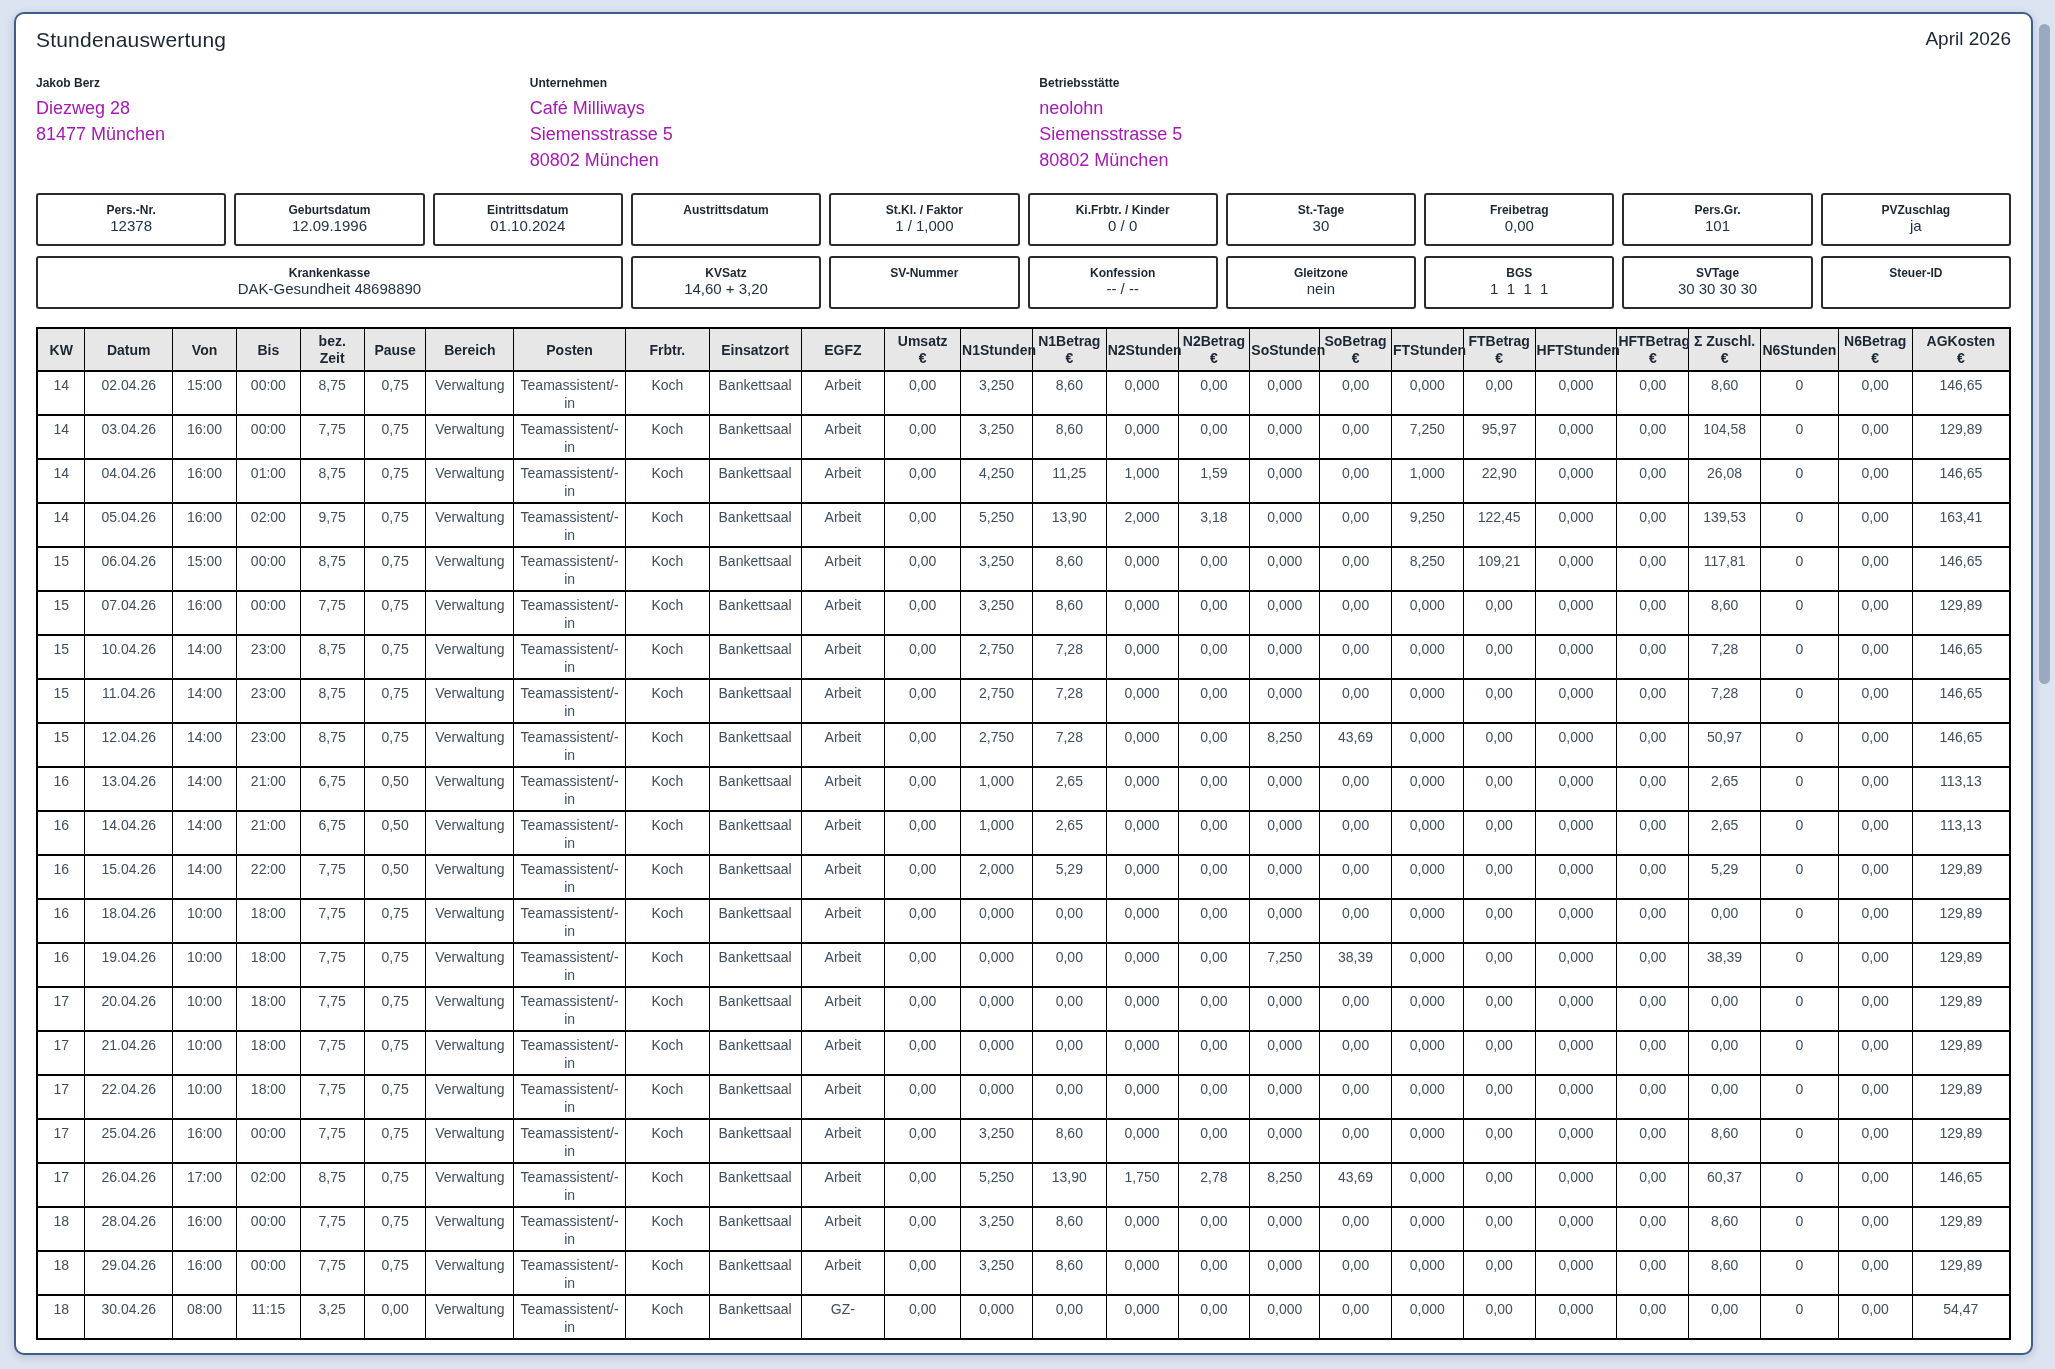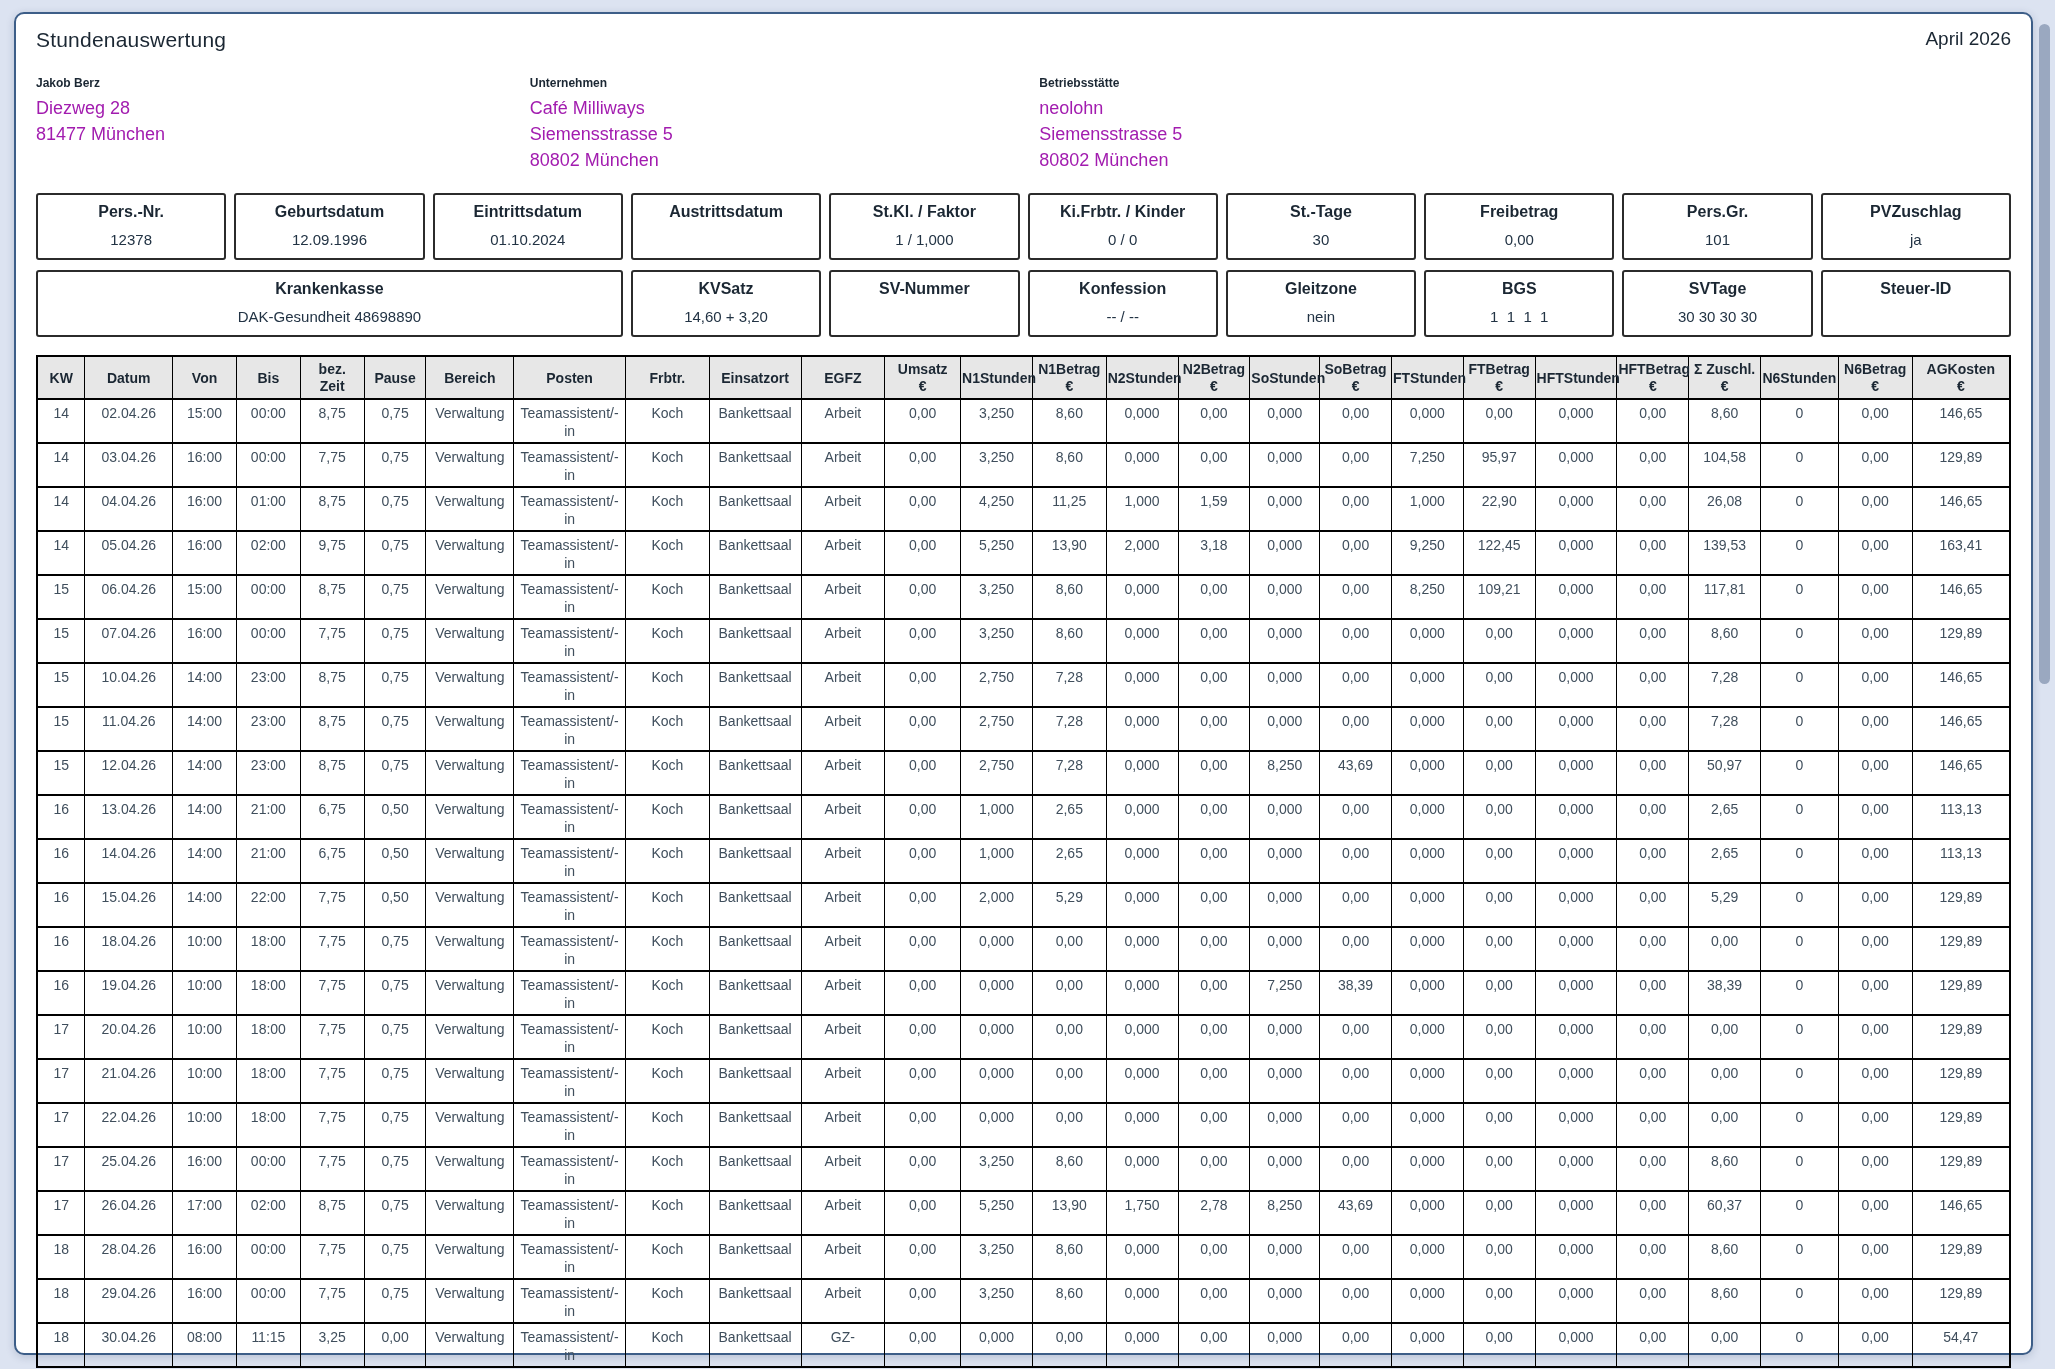--- a/index.html
+++ b/index.html
@@ -35,22 +35,22 @@
     column-gap: 8px; row-gap: 10px;
     margin-top: 20px;
   }
   .info-box {
     border: 2px solid #2b2b2b;
     border-radius: 3px;
     text-align: center;
     padding: 8px 4px 9px 4px;
     background: #fff;
   }
-  .info-label { font-size: 16px; font-weight: 700; color: #1b2733; }
-  .info-value { font-size: 15px; margin-top: 10px; min-height: 18px; color: #223344; white-space: pre-wrap; }
+  .info-label { font-size: 12px; font-weight: 700; color: #1b2733; }
+  .info-value { font-size: 15px; min-height: 18px; color: #223344; white-space: pre-wrap; }
   .table-wrap { margin-top: 18px; }
   table.hours {
     width: 100%;
     border-collapse: collapse;
     table-layout: fixed;
     border: 2px solid #000;
   }
   table.hours th {
     background: #e7e7e7;
     font-weight: 700;

